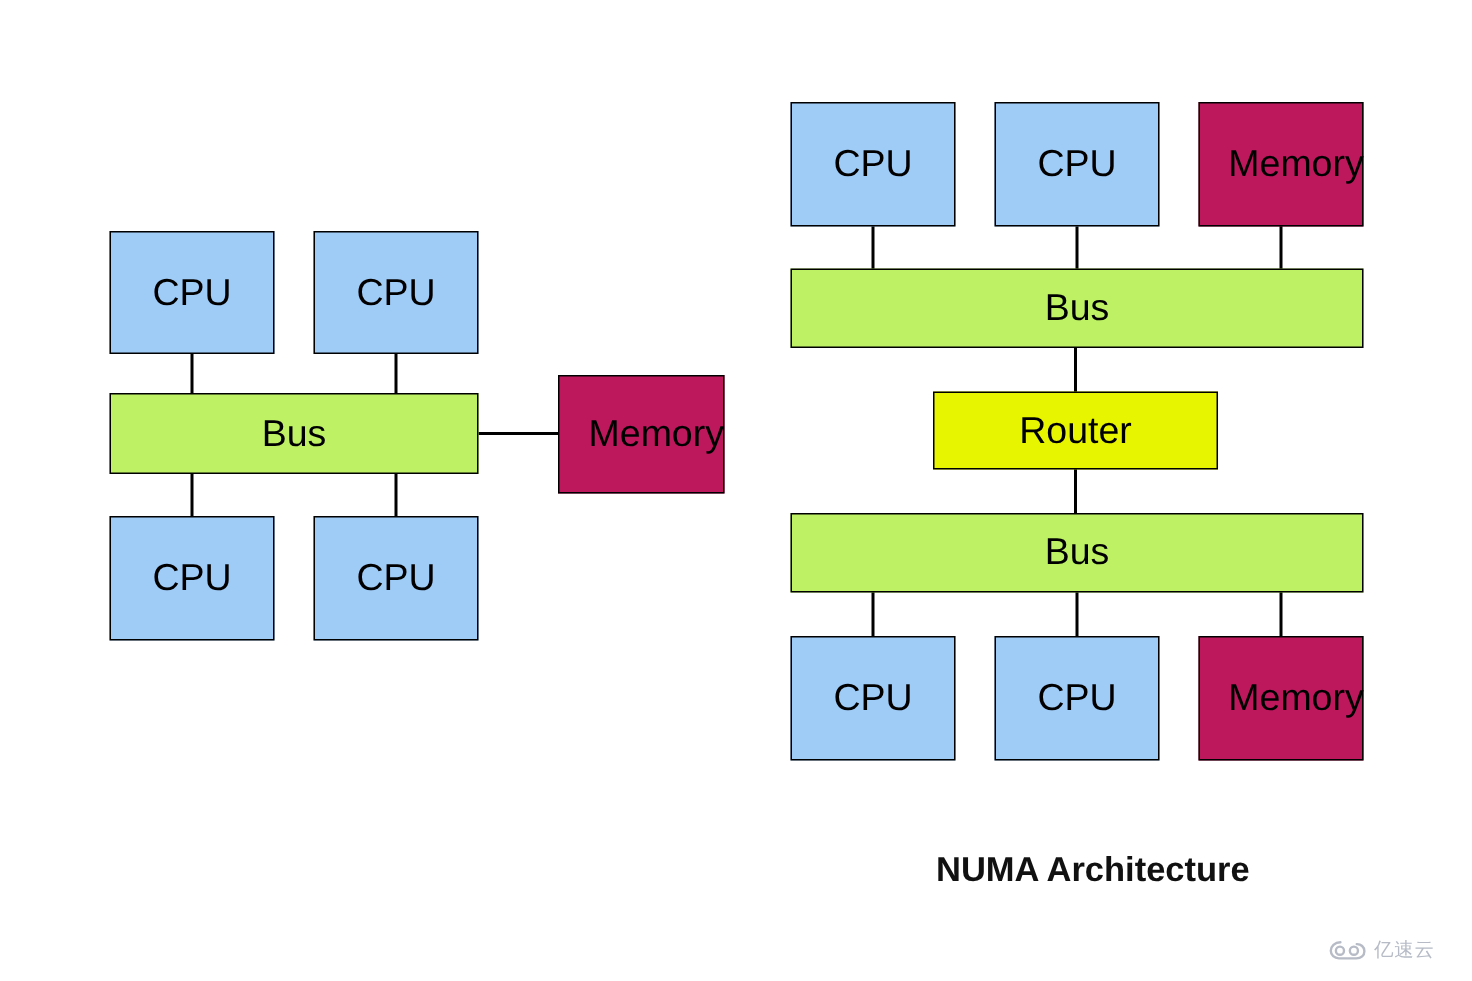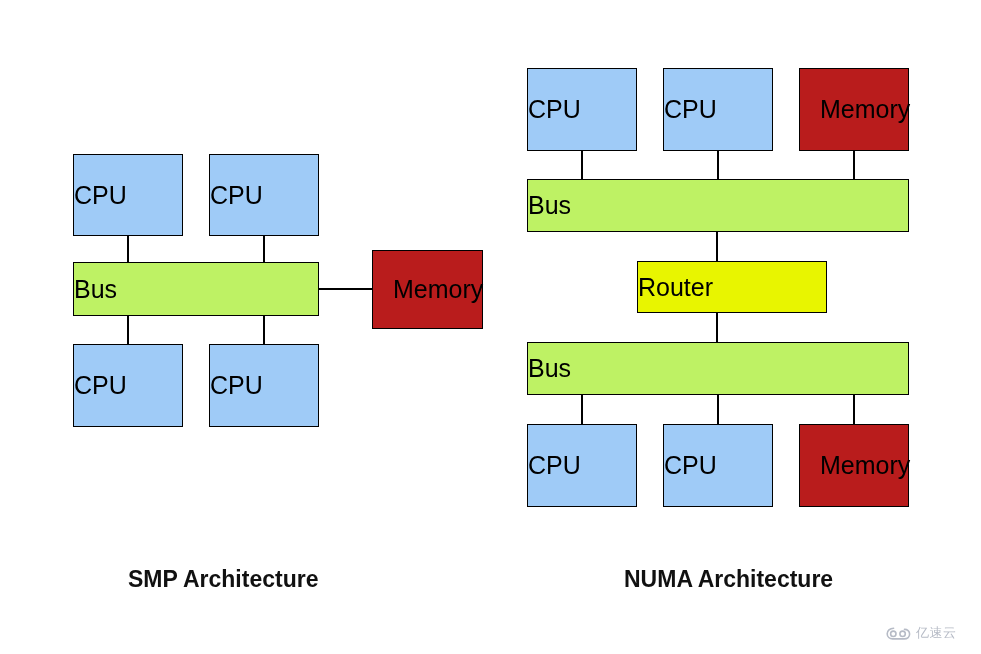--- a/index.html
+++ b/index.html
@@ -16,29 +16,30 @@
     height: 654px;
     background: #ffffff;
     overflow: hidden;
   }
   .node {
     position: absolute;
     box-sizing: border-box;
     border: 1.5px solid #000000;
     display: flex;
     align-items: center;
+    justify-content: center;
     color: #000000;
     font-family: "Liberation Sans", sans-serif;
     font-size: 25px;
     line-height: 1;
     letter-spacing: 0px;
     z-index: 2;
   }
   .node.cpu   { background: #9FCBF7; }
-  .node.mem   { background: #b91c1c; padding-left: 20px; }
+  .node.mem   { background: #be185d; padding-left: 20px; }
   .node.bus   { background: #bef264; }
   .node.router{ background: #E8F500; }
 
   .wire {
     position: absolute;
     background: #000000;
     z-index: 1;
   }
   .wire.v { width: 2px; }
   .wire.h { height: 2px; }
@@ -100,21 +101,20 @@
   </div>
 
   <div class="node cpu" style="left:73px; top:344px; width:110px; height:83px;">
     <span>CPU</span>
   </div>
 
   <div class="node cpu" style="left:209px; top:344px; width:110px; height:83px;">
     <span>CPU</span>
   </div>
 
-  <div class="caption" style="left:128px; top:566px;">SMP Architecture</div>
 
   <div class="wire v" style="left:581px; top:150px; height:30px;"></div>
   <div class="wire v" style="left:717px; top:150px; height:30px;"></div>
   <div class="wire v" style="left:853px; top:150px; height:30px;"></div>
 
   <div class="wire v" style="left:716px; top:231px; height:31px;"></div>
 
   <div class="wire v" style="left:716px; top:312px; height:31px;"></div>
 
   <div class="wire v" style="left:581px; top:394px; height:31px;"></div>
@@ -130,21 +130,21 @@
   </div>
 
   <div class="node mem" style="left:799px; top:68px; width:110px; height:83px;">
     <span>Memory</span>
   </div>
 
   <div class="node bus" style="left:527px; top:179px; width:382px; height:53px;">
     <span>Bus</span>
   </div>
 
-  <div class="node router" style="left:622px; top:261px; width:190px; height:52px;margin-left:15px;">
+  <div class="node router" style="left:622px; top:261px; width:190px; height:52px;">
     <span>Router</span>
   </div>
 
   <div class="node bus" style="left:527px; top:342px; width:382px; height:53px;">
     <span>Bus</span>
   </div>
 
   <div class="node cpu" style="left:527px; top:424px; width:110px; height:83px;">
     <span>CPU</span>
   </div>

